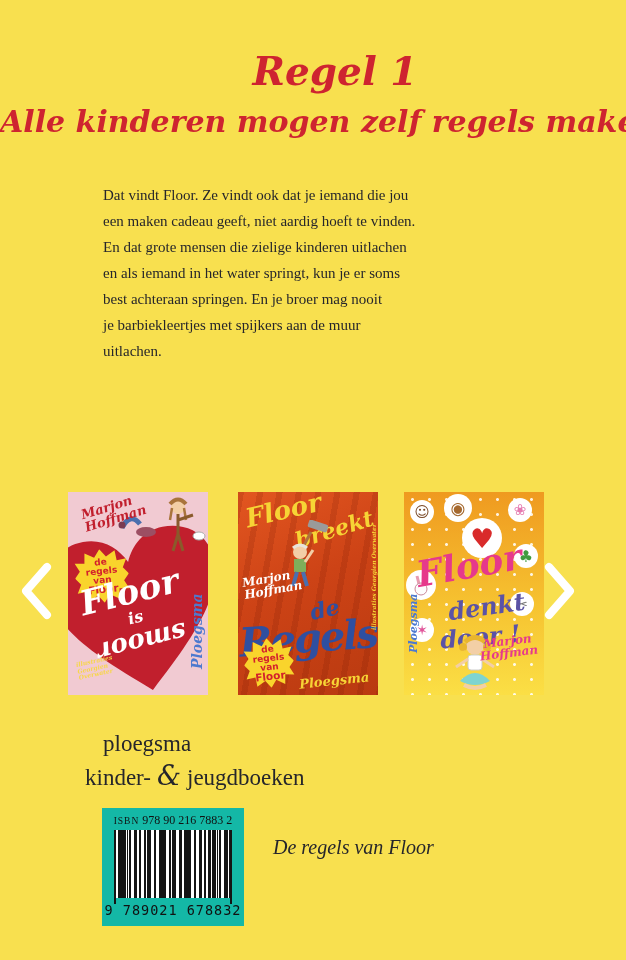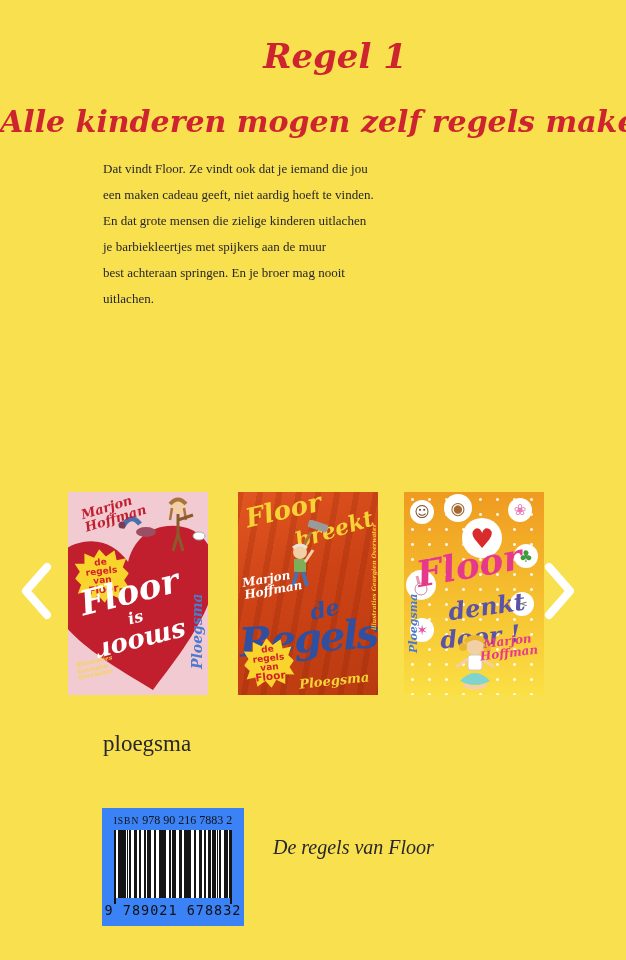--- a/index.html
+++ b/index.html
@@ -1,28 +1,28 @@
 <!DOCTYPE html>
 <html><head>
 <meta charset="utf-8">
 <style>
   html,body{margin:0;padding:0;}
   body{background:#d9d9d9;font-family:"Liberation Serif",serif;}
   .stage{position:relative;width:626px;height:960px;background:#f8e04f;overflow:hidden;margin:0 auto;}
 
   
   .script{font-family:"DejaVu Serif",serif;font-style:italic;font-weight:bold;}
-  .rule-heading{position:absolute;top:36px;left:0;right:0;text-align:center;
-    font-size:34px;color:#ce2430;padding-left:44px;}
+  .rule-heading{position:absolute;top:48px;left:0;right:0;text-align:center;
+    font-size:39px;color:#ce2430;padding-left:44px;}
   .rule-sentence{position:absolute;top:104px;left:0;right:0;text-align:center;
     font-size:30px;color:#ce2430;white-space:nowrap;}
   .rule-heading,.rule-sentence{font-family:"DejaVu Serif",serif;font-style:italic;font-weight:bold;}
 
   
-  .blurb{position:absolute;left:103px;top:156px;color:#26262b;font-size:13px;line-height:26px;}
+  .blurb{position:absolute;left:103px;top:182px;color:#26262b;font-size:15px;line-height:26px;}
   .blurb div{white-space:nowrap;}
 
   
   .promo{position:absolute;left:103px;top:424px;color:#26262b;font-size:20px;line-height:26px;}
   .promo .it{font-style:italic;margin:0 5px;}
 
   
   .nav{position:absolute;top:558px;width:40px;height:66px;background:none;border:0;padding:0;cursor:pointer;}
   .nav.prev{left:18px;}
   .nav.next{left:542px;}
@@ -90,21 +90,21 @@
   .c3-girl{position:absolute;left:38px;bottom:0;}
   .c3-author{position:absolute;right:7px;bottom:36px;transform:rotate(-7deg);color:#e6398b;font-size:12px;line-height:12px;text-align:center;}
   .c3-pub{position:absolute;left:3px;bottom:42px;height:72px;color:#4d79cf;font-size:11px;}
 
   
   .pub-name{position:absolute;left:103px;top:731px;color:#26262b;font-size:23px;}
   .pub-tagline{position:absolute;left:85px;top:760px;color:#26262b;font-size:23px;}
   .pub-tagline .amp{font-family:"DejaVu Serif",serif;font-style:italic;font-size:27px;margin:0 6px;}
 
   
-  .isbn{position:absolute;left:102px;top:808px;width:142px;height:118px;background:#3b82f6;
+  .isbn{position:absolute;left:102px;top:808px;width:142px;height:118px;background:#14b8a6;
     display:flex;flex-direction:column;align-items:center;}
   .isbn-label{margin-top:5px;color:#111;font-size:12px;white-space:nowrap;}
   .isbn-label .small{font-size:9.5px;letter-spacing:1px;}
   .bars{position:relative;width:118px;height:68px;margin-top:2px;background-color:#fff;
     background-image:
       repeating-linear-gradient(90deg,#141414 0 2px,transparent 2px 5px),
       repeating-linear-gradient(90deg,transparent 0 4px,#141414 4px 5px,transparent 5px 9px),
       repeating-linear-gradient(90deg,transparent 0 7px,#141414 7px 10px,transparent 10px 13px);}
   .bars::before,.bars::after{content:"";position:absolute;top:0;width:2px;height:74px;background:#141414;}
   .bars::before{left:0;}
@@ -120,22 +120,23 @@
 
 <div class="stage">
 
   <div class="rule-heading">Regel 1</div>
   <div class="rule-sentence">Alle kinderen mogen zelf regels maken.</div>
 
   <div class="blurb">
     <div>Dat vindt Floor. Ze vindt ook dat je iemand die jou</div>
     <div>een maken cadeau geeft, niet aardig hoeft te vinden.</div>
     <div>En dat grote mensen die zielige kinderen uitlachen</div>
+    <div>en als iemand in het water springt, kun je er soms</div>
+    <div>best achteraan springen. En je broer mag nooit</div>
     <div>je barbiekleertjes met spijkers aan de muur</div>
-    <div>best achteraan springen. En je broer mag nooit</div>
     <div>uitlachen.</div>
   </div>
 
 
   <button class="nav prev">
     <svg width="36" height="60" viewBox="0 0 36 60">
       <polyline points="29,6 8,30 29,54" fill="none" stroke="#ffffff" stroke-width="8" stroke-linecap="round" stroke-linejoin="round"></polyline>
     </svg>
   </button>
 
@@ -234,20 +235,23 @@
     <div class="c3-pub vtext script">Ploegsma</div>
   </div>
 
   <button class="nav next">
     <svg width="36" height="60" viewBox="0 0 36 60">
       <polyline points="7,6 28,30 7,54" fill="none" stroke="#ffffff" stroke-width="8" stroke-linecap="round" stroke-linejoin="round"></polyline>
     </svg>
   </button>
 
   <div class="pub-name">ploegsma</div>
+  <div class="pub-tagline">
+    <span>kinder-</span><span class="amp">&amp;</span><span>jeugdboeken</span>
+  </div>
 
   <div class="isbn">
     <div class="isbn-label">
       <span class="small">ISBN</span>
       <span>978 90 216 7883 2</span>
     </div>
     <div class="bars"></div>
     <div class="isbn-digits">9 789021 678832</div>
   </div>
 

